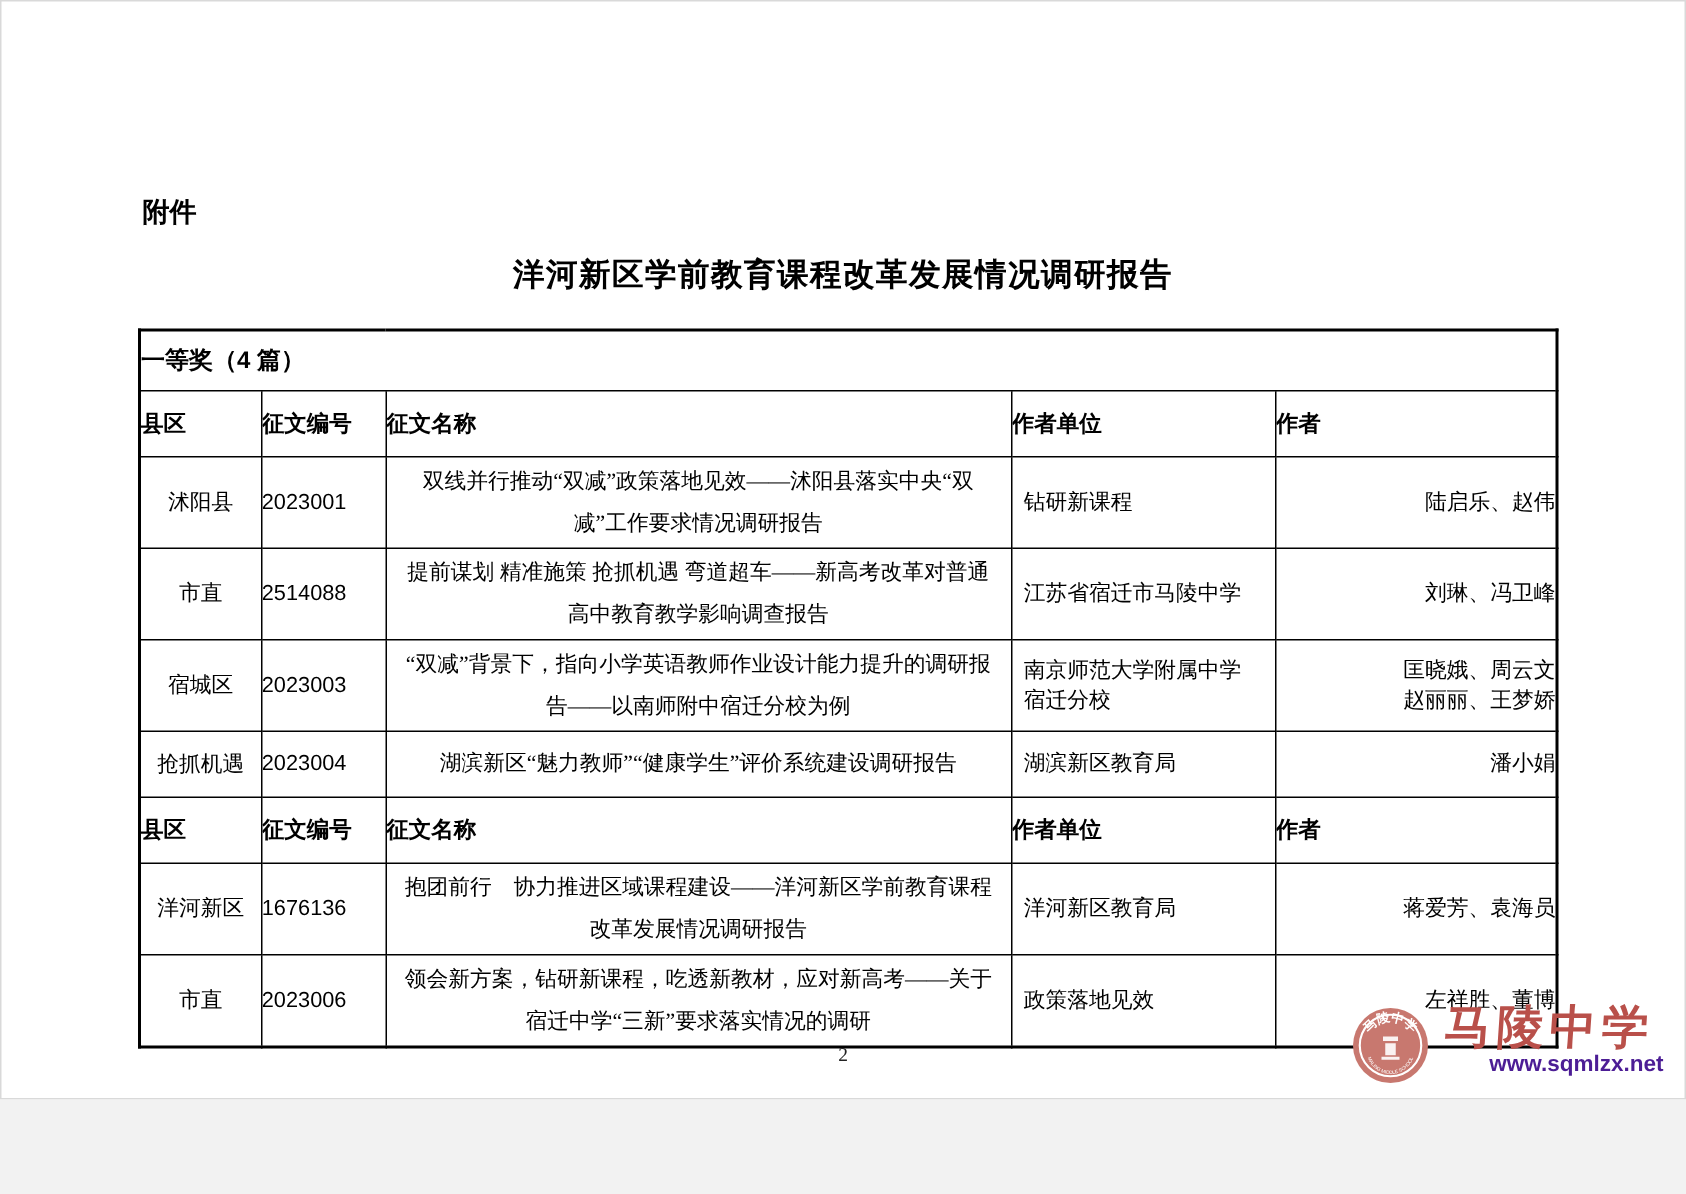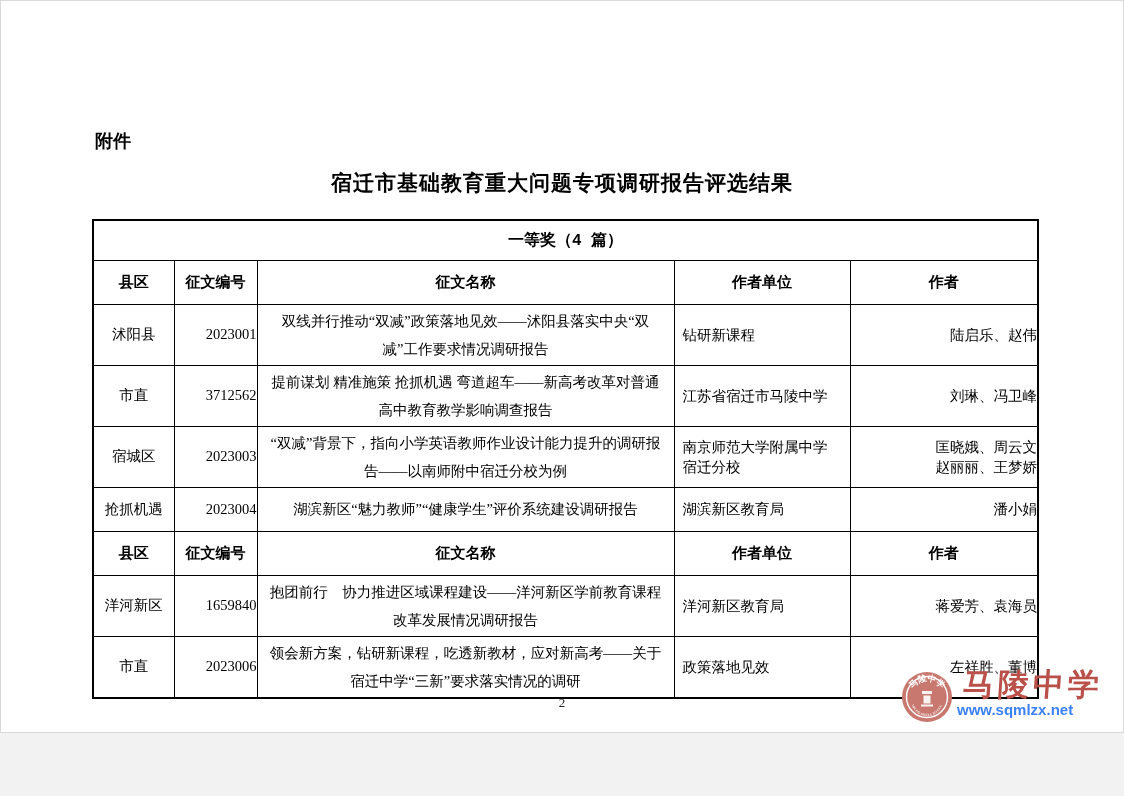--- a/index.html
+++ b/index.html
@@ -24,29 +24,29 @@
   table.results {
     position:absolute; left:91px; top:218px;
     width:945px; border-collapse:collapse; table-layout:fixed;
     border:2px solid #000;
   }
   table.results td, table.results th {
     border:1px solid #000; font-size:14.5px; color:#000;
     vertical-align:middle; overflow:hidden;
   }
   tr.row-section td {
-    height:40px; text-align:center; font-weight:bold; font-size:16px;
-    font-family:Liberation Mono, monospace;
+    height:40px; font-weight:bold; font-size:16px;
+    font-family:Liberation Sans, sans-serif;
   }
   tr.row-colheads th {
-    height:44px; text-align:center; font-weight:bold; font-size:15px;
+    height:44px; text-align:left; font-weight:bold; font-size:15px;
   }
   tr.row-data td { height:44px; }
   td.c-district { text-align:center; }
-  td.c-code { text-align:right; font-family:Liberation Serif, serif; }
+  td.c-code { text-align:left; font-family:Liberation Sans, sans-serif; }
   td.c-title { text-align:center; padding:2px 8px; line-height:28px; }
   td.c-unit { text-align:left; padding:2px 8px; line-height:20px; }
   td.c-authors { text-align:right; line-height:20px; white-space:pre-line; }
   .page-number {
     position:absolute; left:0; right:0; top:694px; text-align:center;
     font-size:13px; color:#222;
     font-family:"Liberation Serif","DejaVu Serif",serif;
   }
   .footer-logo {
     position:absolute; right:8px; bottom:4px; width:220px; height:60px;
@@ -54,33 +54,33 @@
   .seal { position:absolute; left:6px; top:3px; width:52px; height:52px; }
   .logo-name {
     position:absolute; left:62px; top:-4px; width:152px;
     text-align:center;
     font-family:"Liberation Serif","DejaVu Serif",serif;
     font-weight:bold; font-size:31px; color:#b9504a;
     letter-spacing:4px; transform:skewX(-4deg);
   }
   .logo-site {
     position:absolute; left:62px; top:33px; width:152px;
-    text-align:left;
+    text-align:right;
     font-family:"Liberation Sans","DejaVu Sans",sans-serif;
-    font-weight:bold; font-size:15px; color:#3b82f6;
+    font-weight:bold; font-size:15px; color:#4c1d95;
   }
 </style>
 </head>
 <body>
 
 <div class="page">
 
   <div class="attachment">附件</div>
 
-  <div class="doc-title">宿迁市基础教育重大问题专项调研报告评选结果</div>
+  <div class="doc-title">洋河新区学前教育课程改革发展情况调研报告</div>
 
   <table class="results">
     <colgroup>
       <col style="width:81px">
         <col style="width:83px">
         <col style="width:417px">
         <col style="width:176px">
         <col style="width:188px">
     </colgroup>
     <tbody>
@@ -96,21 +96,21 @@
       </tr>
       <tr class="row-data">
         <td class="c-district">沭阳县</td>
         <td class="c-code">2023001</td>
         <td class="c-title">双线并行推动“双减”政策落地见效——沭阳县落实中央“双减”工作要求情况调研报告</td>
         <td class="c-unit">钻研新课程</td>
         <td class="c-authors">陆启乐、赵伟</td>
       </tr>
       <tr class="row-data">
         <td class="c-district">市直</td>
-        <td class="c-code">3712562</td>
+        <td class="c-code">2514088</td>
         <td class="c-title">提前谋划 精准施策 抢抓机遇 弯道超车——新高考改革对普通高中教育教学影响调查报告</td>
         <td class="c-unit">江苏省宿迁市马陵中学</td>
         <td class="c-authors">刘琳、冯卫峰</td>
       </tr>
       <tr class="row-data">
         <td class="c-district">宿城区</td>
         <td class="c-code">2023003</td>
         <td class="c-title">“双减”背景下，指向小学英语教师作业设计能力提升的调研报告——以南师附中宿迁分校为例</td>
         <td class="c-unit">南京师范大学附属中学宿迁分校</td>
         <td class="c-authors">匡晓娥、周云文
@@ -125,21 +125,21 @@
       </tr>
       <tr class="row-colheads">
         <th>县区</th>
         <th>征文编号</th>
         <th>征文名称</th>
         <th>作者单位</th>
         <th>作者</th>
       </tr>
       <tr class="row-data">
         <td class="c-district">洋河新区</td>
-        <td class="c-code">1659840</td>
+        <td class="c-code">1676136</td>
         <td class="c-title">抱团前行　协力推进区域课程建设——洋河新区学前教育课程改革发展情况调研报告</td>
         <td class="c-unit">洋河新区教育局</td>
         <td class="c-authors">蒋爱芳、袁海员</td>
       </tr>
       <tr class="row-data">
         <td class="c-district">市直</td>
         <td class="c-code">2023006</td>
         <td class="c-title">领会新方案，钻研新课程，吃透新教材，应对新高考——关于宿迁中学“三新”要求落实情况的调研</td>
         <td class="c-unit">政策落地见效</td>
         <td class="c-authors">左祥胜、董博</td>

